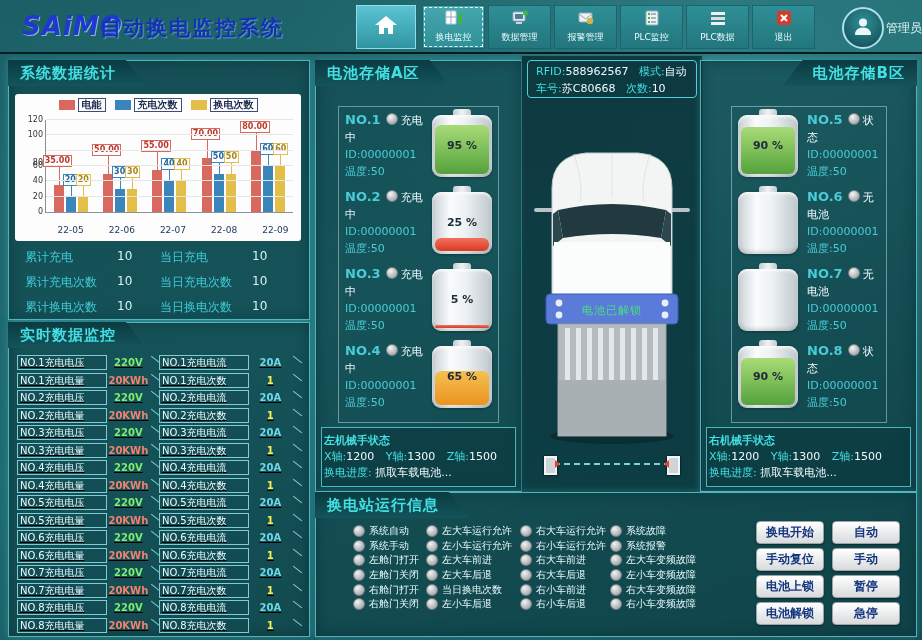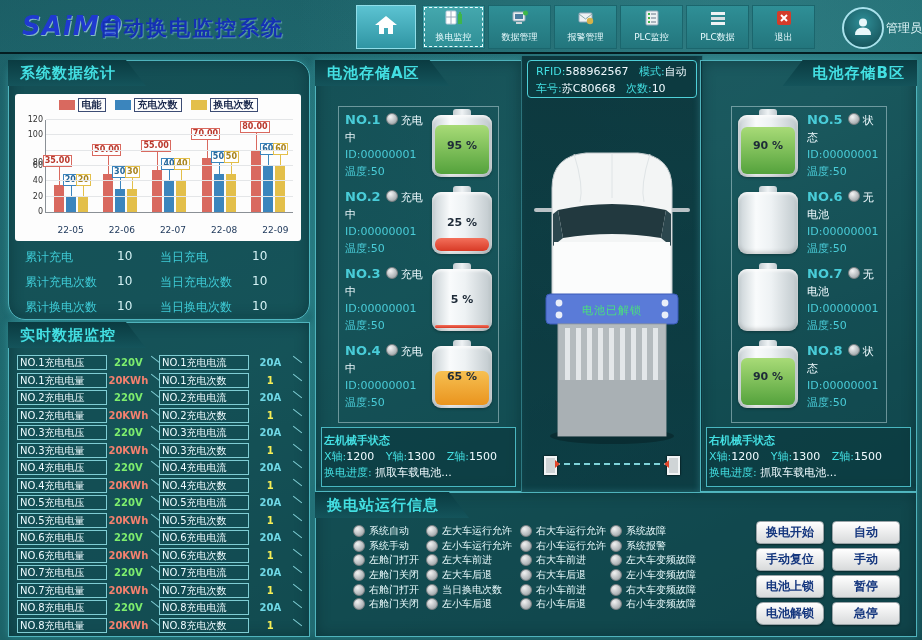--- a/index.html
+++ b/index.html
@@ -49,21 +49,21 @@
   .group{position:relative;width:44px;height:100%;}
   .bar{position:absolute;bottom:0;width:10px;}
   .vlabel{position:absolute;font-size:8px;line-height:10px;background:#fff;border:1px solid;padding:0 1px;white-space:nowrap;font-weight:bold;}
   .vline{position:absolute;width:1px;}
   .xlabels{display:flex;justify-content:space-around;margin-left:30px;font-size:9px;color:#203a5c;margin-top:12px;}
   .summary{position:absolute;left:16px;top:188px;width:270px;display:grid;grid-template-columns:1fr 1fr;row-gap:8px;font-size:12px;}
   .sum-item{display:flex;}
   .sum-label{color:#3ecbd6;width:92px;}
   .sum-value{color:#d5f2f5;}
   
-  .rt-rows{position:absolute;left:8px;top:31px;width:284px;}
+  .rt-rows{position:absolute;left:8px;top:31px;width:284px;text-decoration:underline;}
   .rt-row{display:flex;align-items:center;height:17.5px;font-size:10px;}
   .rt-label{width:88px;height:13px;line-height:13px;border:1px solid #7fcdd4;background:rgba(18,76,84,.55);
     color:#eefcff;padding:0 2px;white-space:nowrap;overflow:hidden;}
   .rt-val{width:44px;text-align:center;font-weight:bold;}
   .rt-slash{width:10px;height:11px;position:relative;}
   .rt-slash::after{content:"";position:absolute;left:1px;top:2px;width:11px;height:1px;background:#7fcdd4;transform:rotate(38deg);}
   .c-green{color:#7ded6d;} .c-red{color:#f4806e;} .c-cyan{color:#6fd8e6;} .c-yellow{color:#f7ef55;}
   
   .bat-box{position:absolute;top:45px;height:315px;border:1px solid rgba(215,237,242,.45);}
   .bat-item{display:flex;align-items:center;height:77px;gap:9px;padding:0 6px;}
@@ -185,21 +185,21 @@
       <span>
         <svg width="22" height="22" viewBox="0 0 22 22">
             <circle cx="11" cy="7.5" r="4" fill="#e8f7fa"></circle>
             <path d="M3,20 Q3,12.5 11,12.5 Q19,12.5 19,20 Z" fill="#e8f7fa"></path>
           </svg>
       </span>
     </div>
     <div class="user-name">管理员</div>
   </div>
 
-  <div class="panel" style="left:8px;top:60px;width:300px;height:258px;border-radius:17px;">
+  <div class="panel" style="left:8px;top:60px;width:300px;height:258px;">
     <div class="tab">系统数据统计</div>
     <div class="chart-box">
       <div class="legend" id="legend">
           <span class="lg-item">
             <span class="lg-swatch" style="background: rgb(217, 105, 95);"></span>
             <span class="lg-label">电能</span>
           </span>
           <span class="lg-item">
             <span class="lg-swatch" style="background: rgb(59, 133, 189);"></span>
             <span class="lg-label">充电次数</span>
@@ -727,21 +727,21 @@
           <div class="ind">
             <span class="ind-dot"></span>
             <span>右小车变频故障</span>
           </div>
         </div>
       </div>
     <div id="ctl-buttons">
         <div class="ctl-btn" style="left: 440px; top: 28px;">换电开始</div>
         <div class="ctl-btn" style="left: 440px; top: 55px;">手动复位</div>
         <div class="ctl-btn" style="left: 440px; top: 82px;">电池上锁</div>
-        <div class="ctl-btn" style="left: 440px; top: 109px; border-radius: 7px;">电池解锁</div>
+        <div class="ctl-btn" style="left: 440px; top: 109px;">电池解锁</div>
         <div class="ctl-btn" style="left: 516px; top: 28px;">自动</div>
         <div class="ctl-btn" style="left: 516px; top: 55px;">手动</div>
         <div class="ctl-btn" style="left: 516px; top: 82px;">暂停</div>
         <div class="ctl-btn" style="left: 516px; top: 109px;">急停</div>
       </div>
   </div>
 
 </div>
 
 </body></html>

